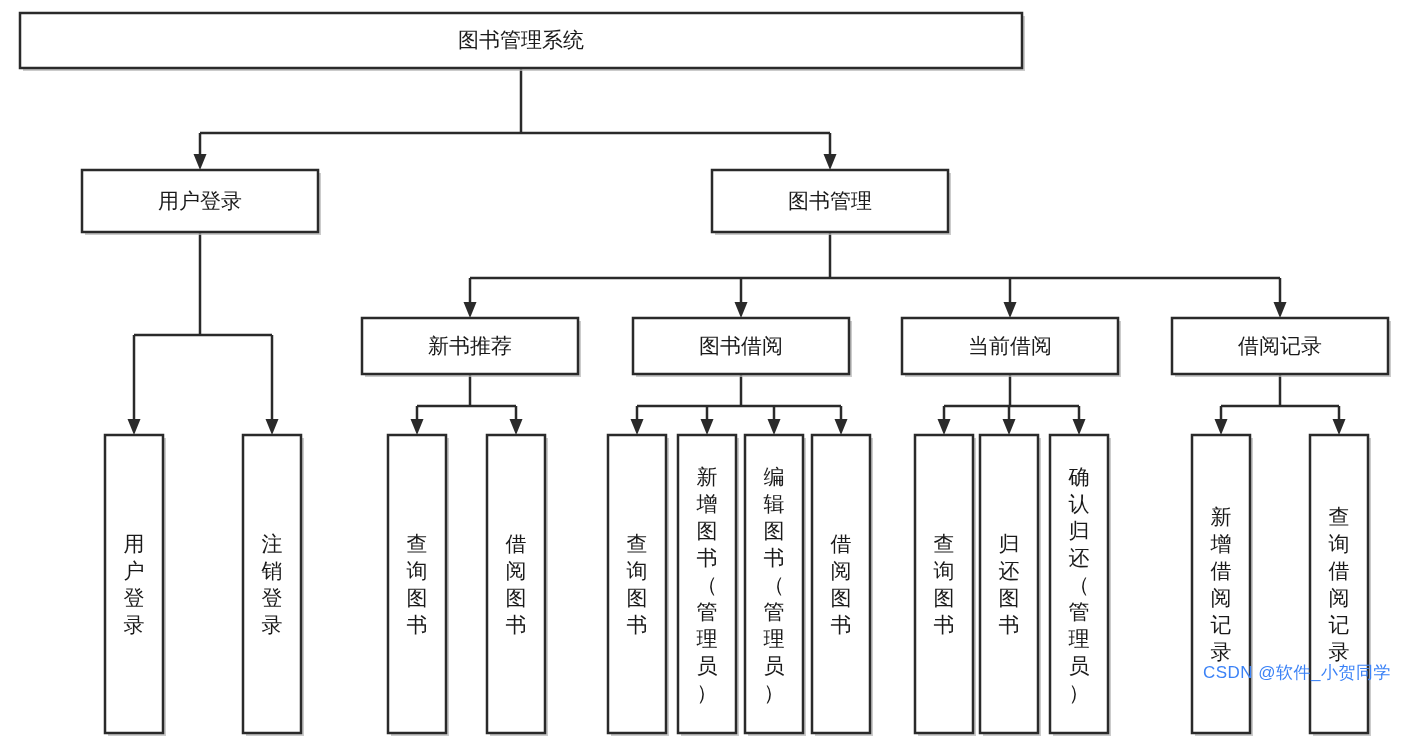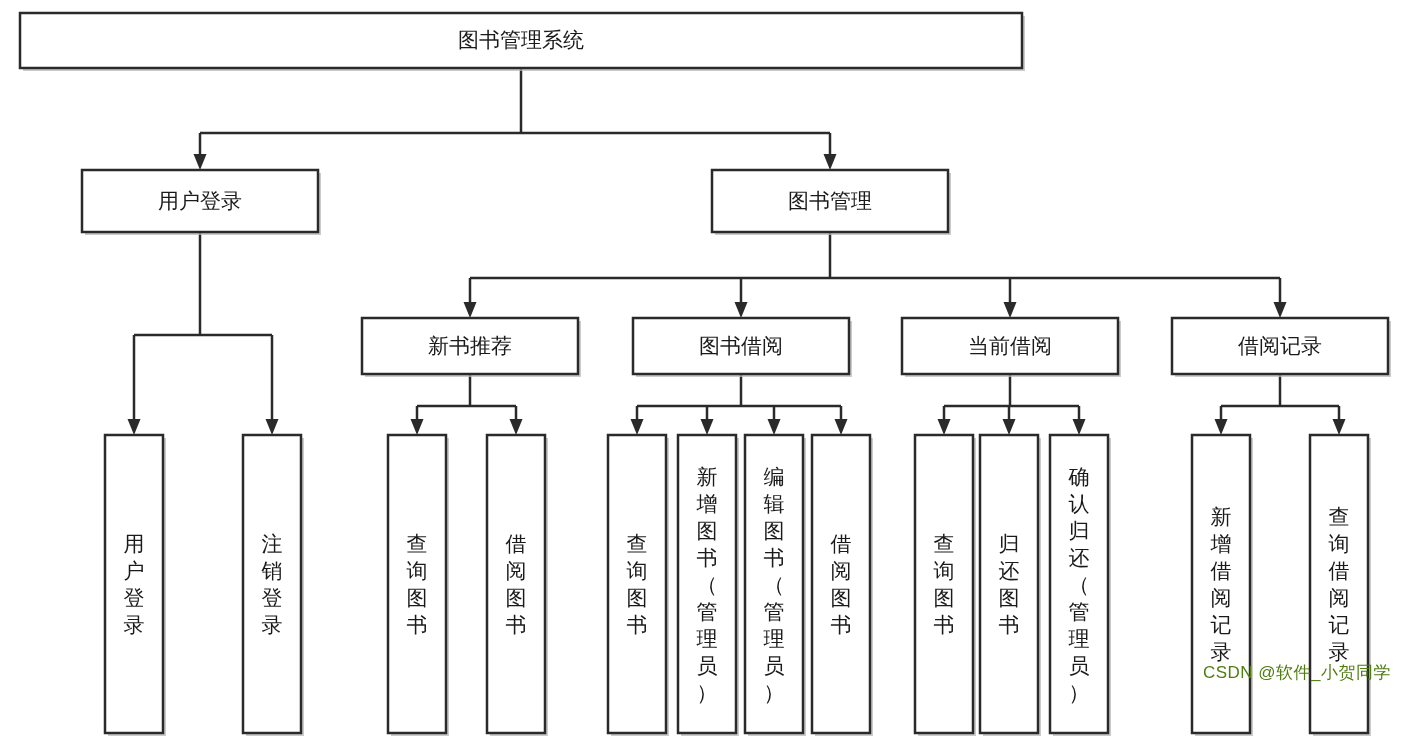--- a/index.html
+++ b/index.html
@@ -57,21 +57,21 @@
     font-size: 21px;
     fill: #1a1a1a;
     text-anchor: middle;
   }
   .watermark-text {
     position: absolute;
     right: 14px;
     bottom: 6px;
     font-family: "Liberation Sans", "DejaVu Sans", sans-serif;
     font-size: 17px;
-    color: #4d7c0f;
+    color: #3b82f6;
     letter-spacing: 0.5px;
     white-space: nowrap;
     user-select: none;
     pointer-events: none;
   }
 </style>
 </head>
 <body>
 
 <div id="diagram-root">

